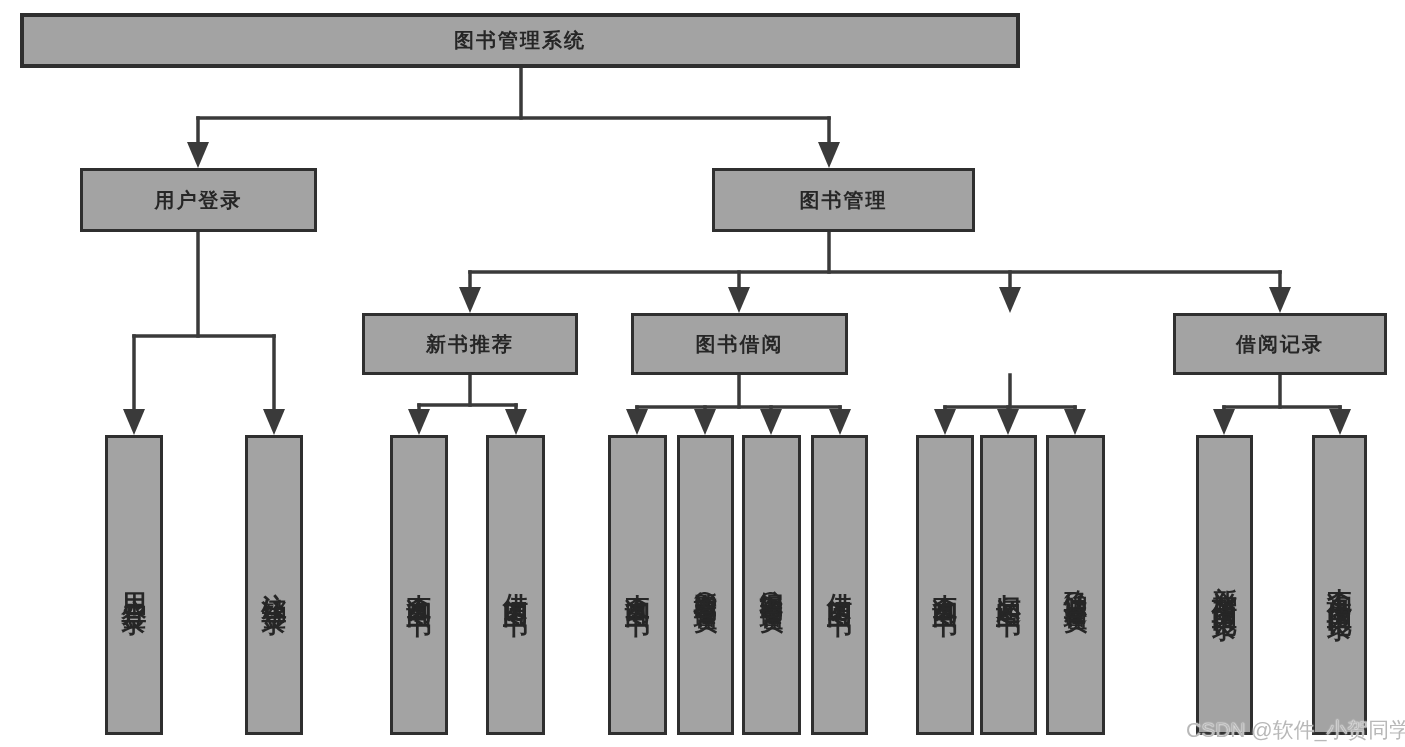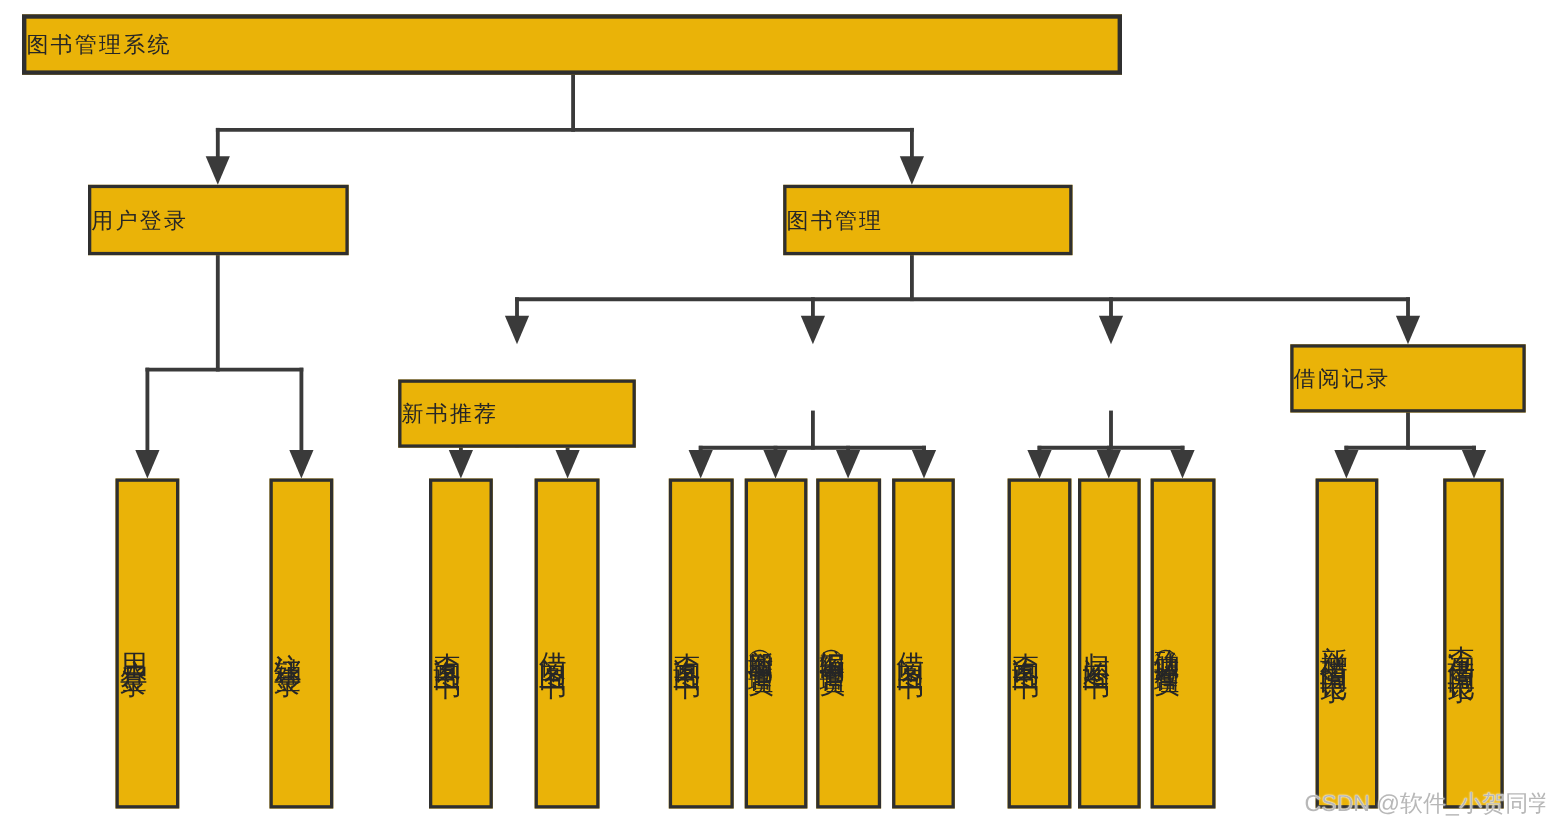--- a/index.html
+++ b/index.html
@@ -17,25 +17,26 @@
     overflow:hidden;
     font-family:"Liberation Sans","DejaVu Sans",sans-serif;
   }
   #connector-layer{
     position:absolute;left:0;top:0;width:1405px;height:747px;
   }
   .node{
     position:absolute;
     box-sizing:border-box;
     border:3px solid var(--border);
-    background:#eab308;
-    display:flex;align-items:center;
+    background:#a3a3a3;
+    display:flex;align-items:center;justify-content:center;
     color:var(--text);
     font-size:20px;
     letter-spacing:2px;
+    font-weight:bold;
   }
   .node.root{border-width:4px;}
   .node.vertical .node-label{
     writing-mode:vertical-rl;
     text-orientation:mixed;
     font-size:25px;
     letter-spacing:6px;
     line-height:1;
   }
   .node.vertical.long .node-label{
@@ -113,22 +114,25 @@
   <div class="watermark">CSDN @软件_小贺同学</div>
 <div class="node horizontal root" style="left: 20px; top: 13px; width: 1000px; height: 55px;">
     <span class="node-label">图书管理系统</span>
   </div>
     <div class="node horizontal" style="left: 80px; top: 168px; width: 237px; height: 64px;">
     <span class="node-label">用户登录</span>
   </div>
     <div class="node horizontal" style="left: 712px; top: 168px; width: 263px; height: 64px;">
     <span class="node-label">图书管理</span>
   </div>
-    <div class="node horizontal" style="left: 362px; top: 313px; width: 216px; height: 62px; margin-top: 32px;">
+    <div class="node horizontal" style="left: 362px; top: 313px; width: 216px; height: 62px;">
     <span class="node-label">新书推荐</span>
+  </div>
+    <div class="node horizontal" style="left: 631px; top: 313px; width: 217px; height: 62px;">
+    <span class="node-label">图书借阅</span>
   </div>
     <div class="node horizontal" style="left: 1173px; top: 313px; width: 214px; height: 62px;">
     <span class="node-label">借阅记录</span>
   </div>
     <div class="node vertical" style="left: 105px; top: 435px; width: 58px; height: 300px;">
     <span class="node-label">用户登录</span>
   </div>
     <div class="node vertical" style="left: 245px; top: 435px; width: 58px; height: 300px;">
     <span class="node-label">注销登录</span>
   </div>

